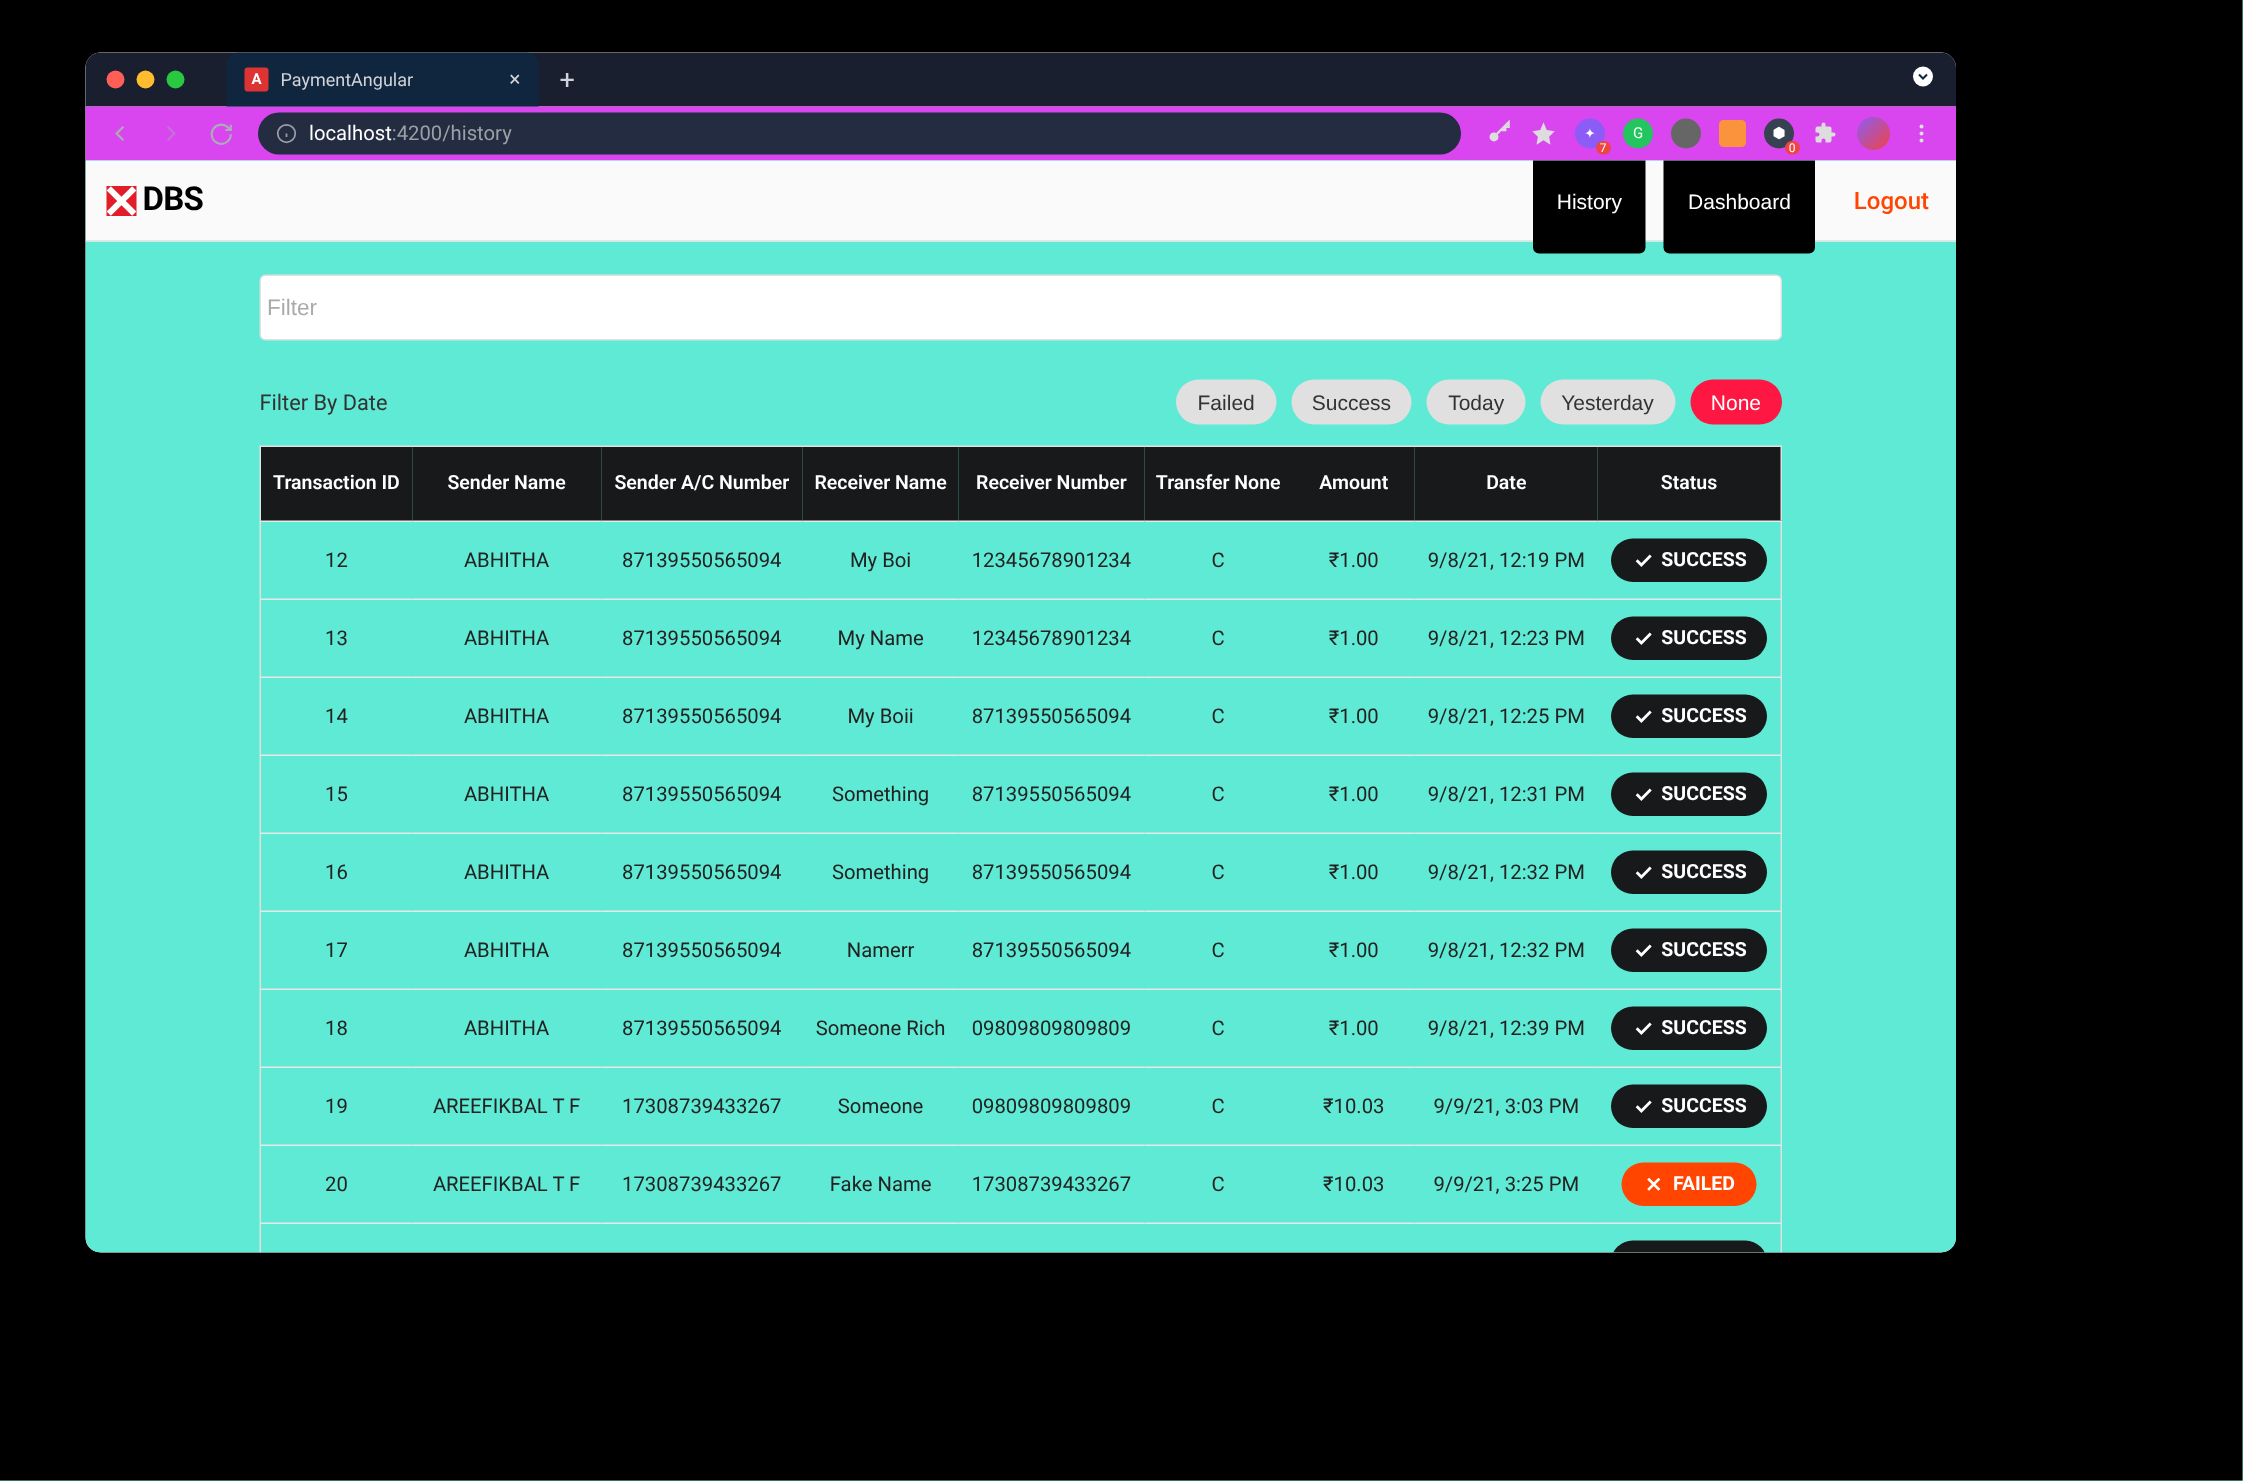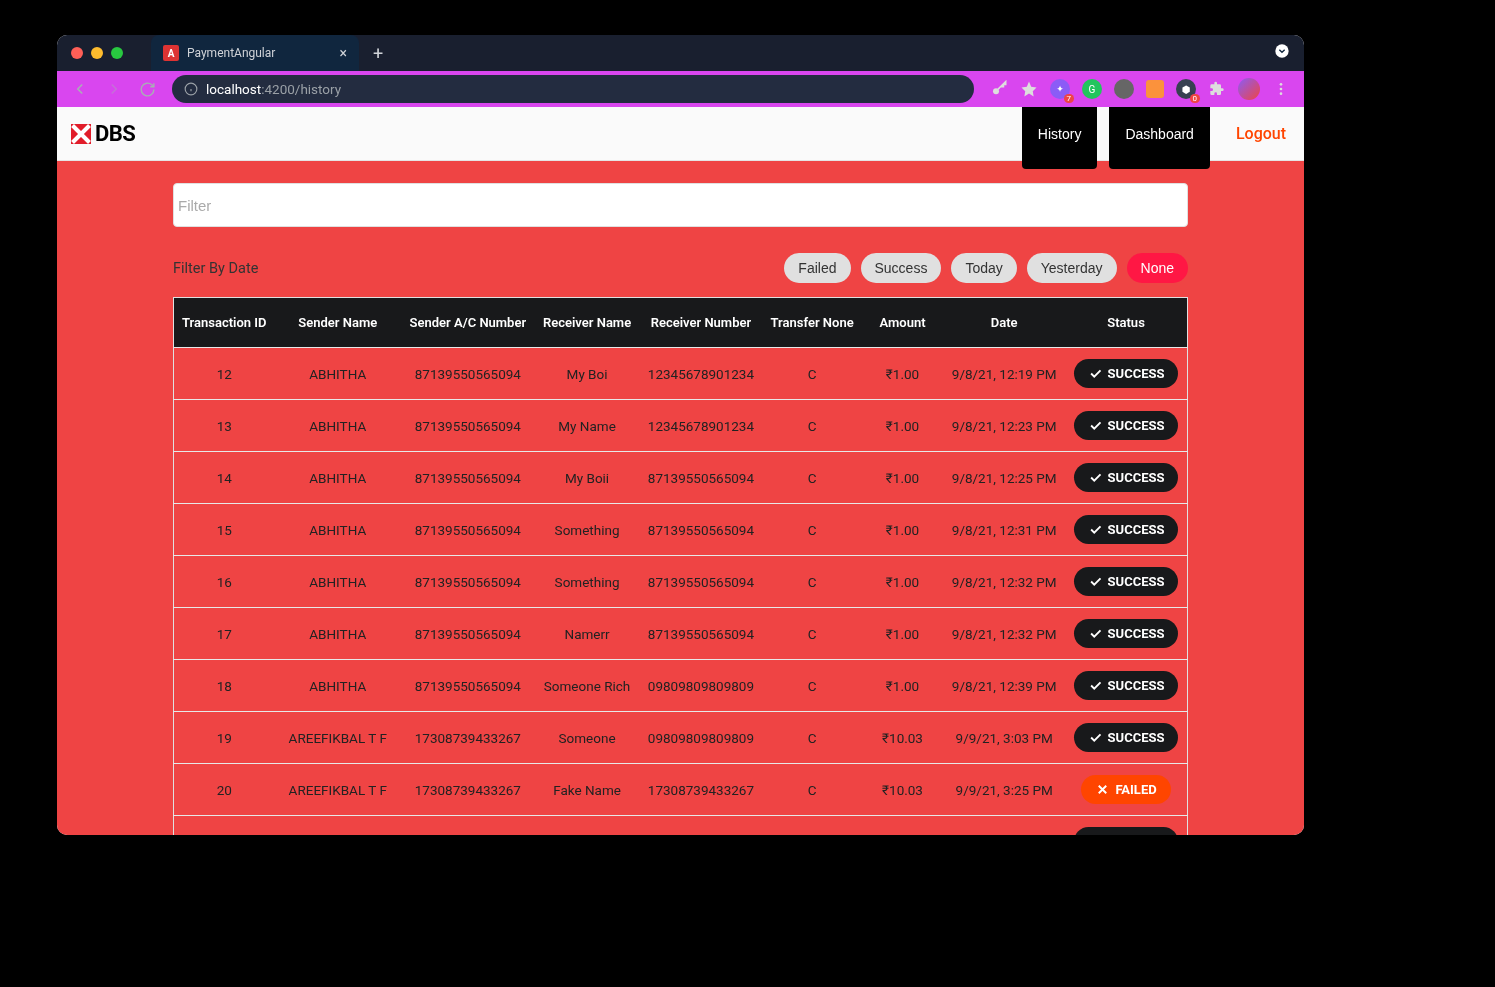--- a/index.html
+++ b/index.html
@@ -34,21 +34,21 @@
   .ext-badge { position: relative; width: 20px; height: 20px; border-radius: 50%; display: flex; align-items: center; justify-content: center; font-size: 10px; }
   .ext-purple { background: #8b5cf6; color: #fff; }
   .ext-green { background: #22c55e; color: #fff; }
   .ext-grey { background: #666; }
   .ext-orange-sq { width: 18px; height: 18px; background: #fb923c; border-radius: 3px; }
   .ext-dark { background: #374151; color: #fff; }
   .ext-num { position: absolute; bottom: -4px; right: -4px; background: #ef4444; color: #fff; font-size: 8px; padding: 0 3px; border-radius: 6px; }
   .avatar { width: 22px; height: 22px; border-radius: 50%; background: linear-gradient(135deg,#8b5cf6,#ef4444); }
   
   
-  .page { position: absolute; top: 72px; left: 0; right: 0; bottom: 0; background: #ef4444; overflow: hidden; }
+  .page { position: absolute; top: 72px; left: 0; right: 0; bottom: 0; background: #5eead4; overflow: hidden; }
   
   
   .app-header { height: 54px; background: #fafafa; border-bottom: 1px solid #e5e5e5; display: flex; align-items: center; padding: 0 14px; }
   .logo { display: flex; align-items: center; gap: 4px; }
   .logo-mark { width: 20px; height: 20px; background: #e11d2a; position: relative; }
   .logo-mark::before, .logo-mark::after { content: ""; position: absolute; background: #fff; width: 24px; height: 4px; top: 8px; left: -2px; }
   .logo-mark::before { transform: rotate(45deg); }
   .logo-mark::after { transform: rotate(-45deg); }
   .logo-text { font-size: 22px; font-weight: 700; letter-spacing: -0.5px; color: #000; }
   .header-actions { margin-left: auto; display: flex; align-items: center; gap: 12px; }

